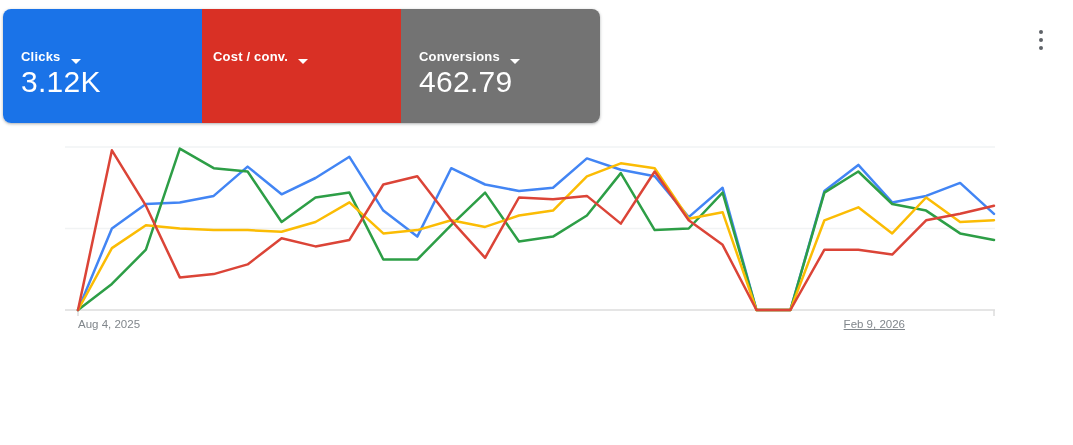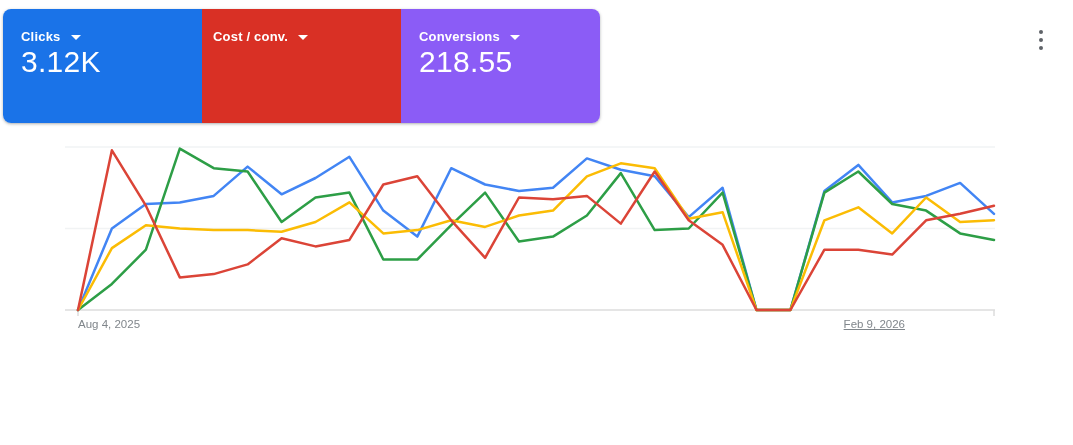--- a/index.html
+++ b/index.html
@@ -3,21 +3,21 @@
 <meta charset="utf-8">
 <style>
   html,body{margin:0;padding:0;background:#fff;}
   body{font-family:"Liberation Sans","DejaVu Sans",sans-serif;}
   .stage{position:relative;width:1073px;height:445px;background:#fff;overflow:hidden;}
 
   
   .cards{position:absolute;left:3px;top:9px;display:flex;border-radius:8px;overflow:hidden;
          box-shadow:0 1px 2px rgba(60,64,67,.25),0 1px 3px 1px rgba(60,64,67,.12);}
   .card{width:199px;height:114px;box-sizing:border-box;padding:20px 14px 0 18px;cursor:pointer;}
-  .card-label-row{display:flex;align-items:center;}
+  .card-label-row{display:flex;align-items:flex-end;margin-top:20px;}
   .card-label{font-size:13px;font-weight:bold;letter-spacing:.2px;}
   .caret{width:0;height:0;border-left:5px solid transparent;border-right:5px solid transparent;
          border-top:5px solid currentColor;margin-left:10px;margin-top:2px;}
   .card-value{margin-top:1px;font-size:30px;letter-spacing:.3px;white-space:nowrap;}
 
   
   .kebab{position:absolute;left:1030px;top:22px;width:22px;height:36px;display:flex;flex-direction:column;
          align-items:center;justify-content:center;gap:4px;cursor:pointer;border-radius:50%;}
   .kebab .dot{width:4px;height:4px;border-radius:50%;background:#5f6368;}
 
@@ -39,26 +39,26 @@
         <span class="caret"></span>
       </div>
       <div class="card-value">3.12K</div>
     </div>
     <div class="card" style="background-color: rgb(217, 48, 37); color: rgb(255, 255, 255); padding-left: 11px;">
       <div class="card-label-row">
         <span class="card-label">Cost / conv.</span>
         <span class="caret"></span>
       </div>
     </div>
-    <div class="card" style="background-color: #8b5cf6; color: rgb(255, 255, 255);">
+    <div class="card" style="background-color: #737373; color: rgb(255, 255, 255);">
       <div class="card-label-row">
         <span class="card-label">Conversions</span>
         <span class="caret"></span>
       </div>
-      <div class="card-value">218.55</div>
+      <div class="card-value">462.79</div>
     </div>
   </div>
 
   <div class="kebab">
     <span class="dot"></span>
     <span class="dot"></span>
     <span class="dot"></span>
   </div>
 
   <div class="chart-wrap">

